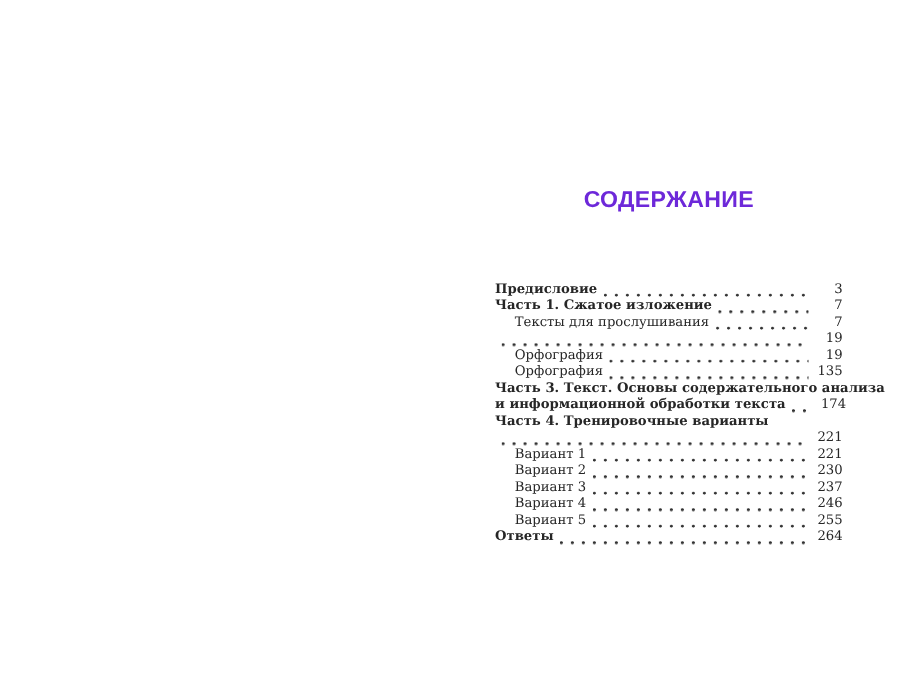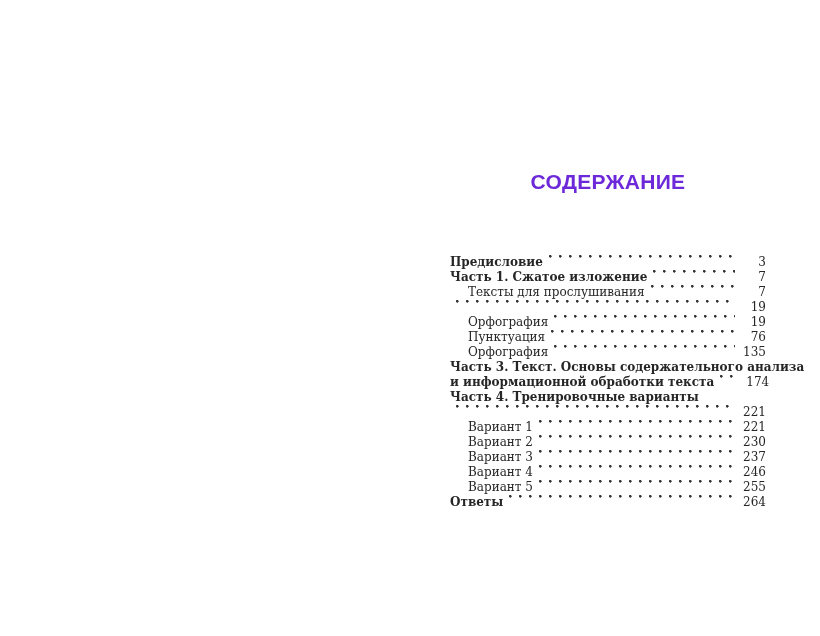--- a/index.html
+++ b/index.html
@@ -31,21 +31,21 @@
   }
   .toc {
     position: absolute;
     left: 450px;
     top: 255px;
     width: 316px;
     font-size: 12px;
   }
   .row {
     display: flex;
-    align-items: flex-start;
+    align-items: flex-end;
     height: 15px;
     line-height: 15px;
     white-space: nowrap;
   }
   .row.gap { }
   .label { white-space: nowrap; }
   .bold { font-weight: 700; }
   .sub { padding-left: 18px; }
   .leader {
     flex: 1 1 auto;
@@ -94,25 +94,20 @@
       <span class="leader"></span>
       <span class="page-num">19</span>
     </div>
 
     <div class="row">
       <span class="label sub">Орфография</span>
       <span class="leader"></span>
       <span class="page-num">19</span>
     </div>
 
-    <div class="row">
-      <span class="label sub">Пунктуация</span>
-      <span class="leader"></span>
-      <span class="page-num">76</span>
-    </div>
 
     <div class="row">
       <span class="label sub">Орфография</span>
       <span class="leader"></span>
       <span class="page-num">135</span>
     </div>
 
     <div class="row gap">
       <span class="label bold">Часть 3. Текст. Основы содержательного анализа</span>
     </div>

